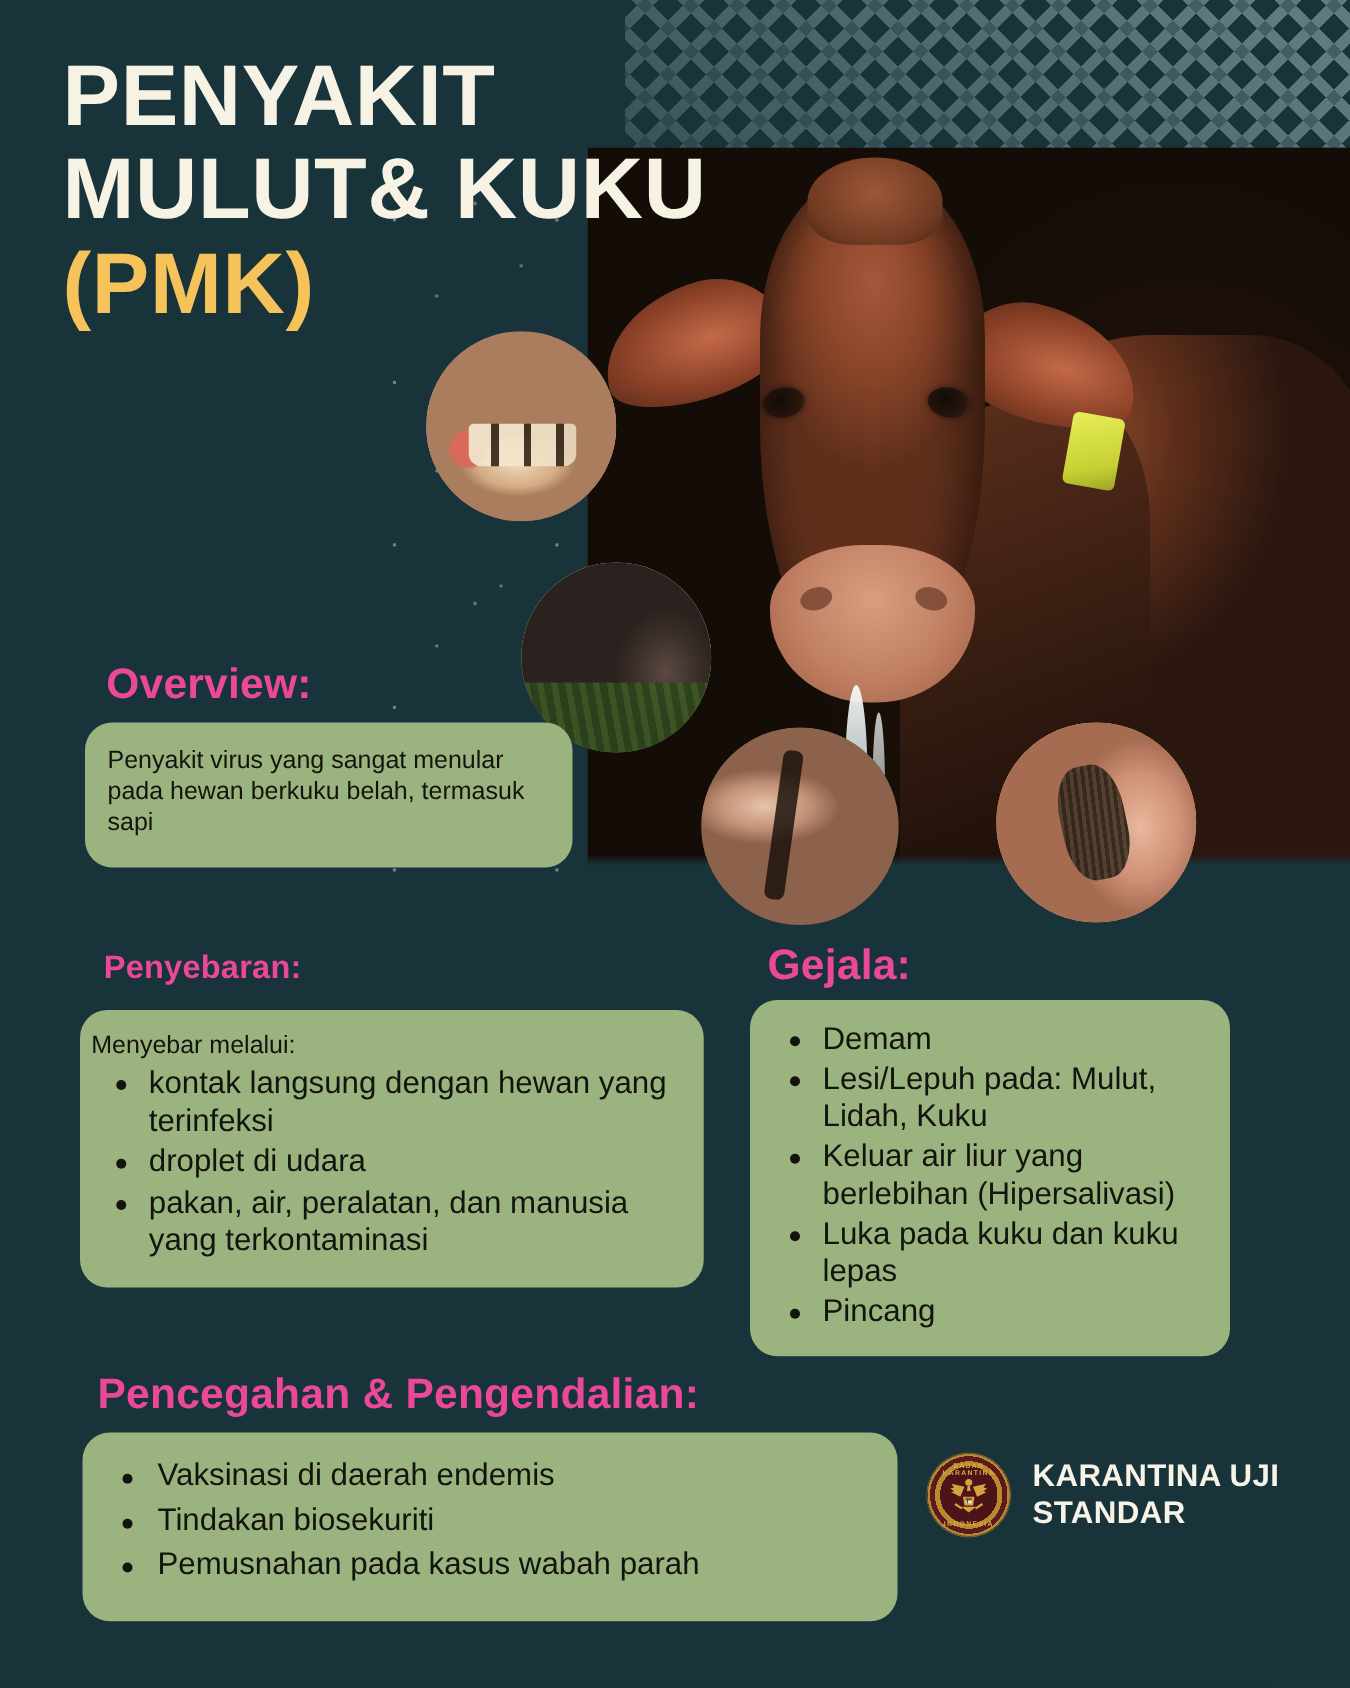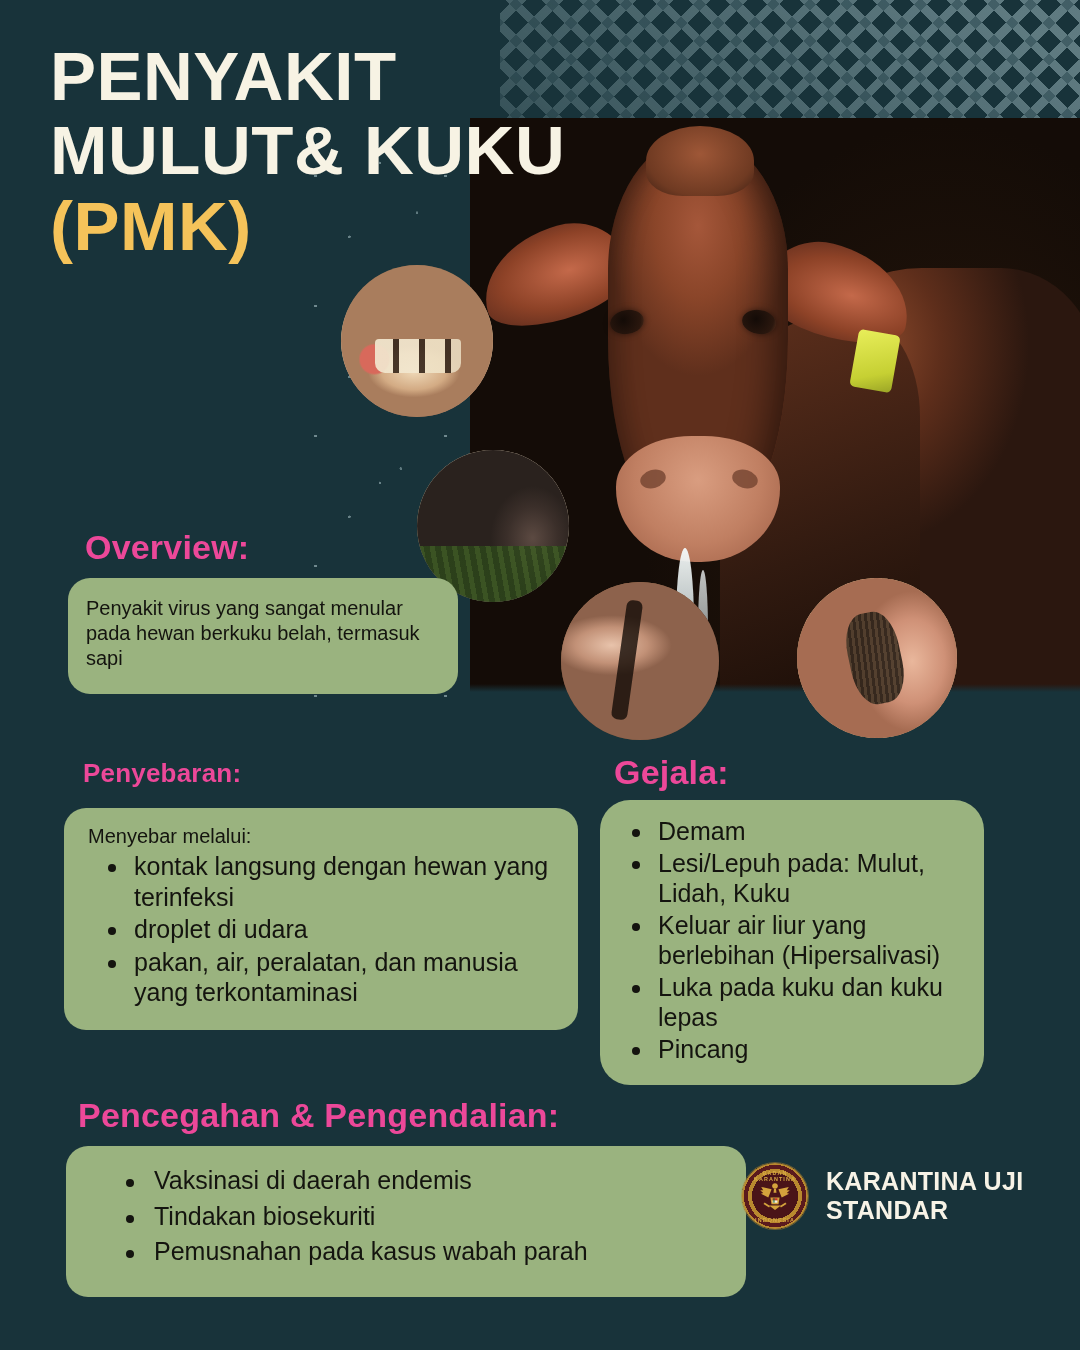--- a/index.html
+++ b/index.html
@@ -216,34 +216,34 @@
   .card li:before{
     content:"";position:absolute;left:-22px;top:13px;width:8px;height:8px;border-radius:50%;background:#14140f;
   }
 
   
   #t-overview{left:85px;top:528px;font-size:34px;}
   #c-overview{left:68px;top:578px;width:352px;padding:18px 20px 20px 18px;}
 
   
   #t-spread{left:83px;top:758px;font-size:26px;}
-  #c-spread{left:64px;top:808px;width:472px;padding:16px 18px 20px 24px;}
+  #c-spread{left:64px;top:808px;width:472px;padding:16px 18px 20px 9px;}
   #c-spread ul{padding-left:44px;}
   #c-spread li:before{left:-24px;}
 
   
   #t-symp{left:614px;top:753px;font-size:34px;}
-  #c-symp{left:600px;top:800px;width:348px;padding:16px 16px 20px 20px;border-radius:30px;}
+  #c-symp{left:600px;top:800px;width:348px;padding:16px 16px 20px 20px;}
   #c-symp ul{padding-left:36px;}
   #c-symp li{margin-bottom:1px;}
   #c-symp li:before{left:-24px;}
 
   
   #t-prev{left:78px;top:1096px;font-size:34px;}
-  #c-prev{left:66px;top:1146px;width:632px;padding:18px 18px 26px 30px;}
+  #c-prev{left:66px;top:1146px;width:632px;padding:18px 18px 26px 2px;}
   #c-prev ul{padding-left:56px;}
   #c-prev li{font-size:25px;line-height:1.34;}
   #c-prev li:before{left:-26px;top:15px;}
 
   
   .brand{position:absolute;left:742px;top:1163px;display:flex;align-items:center;gap:18px;}
   .seal{
     width:66px;height:66px;border-radius:50%;
     background:
       radial-gradient(circle at 50% 50%, #4a1418 0 23px, #b9892e 23px 27px, #5b1a1d 27px 31px, #b9892e 31px 33px, #3c1014 33px 100%);

